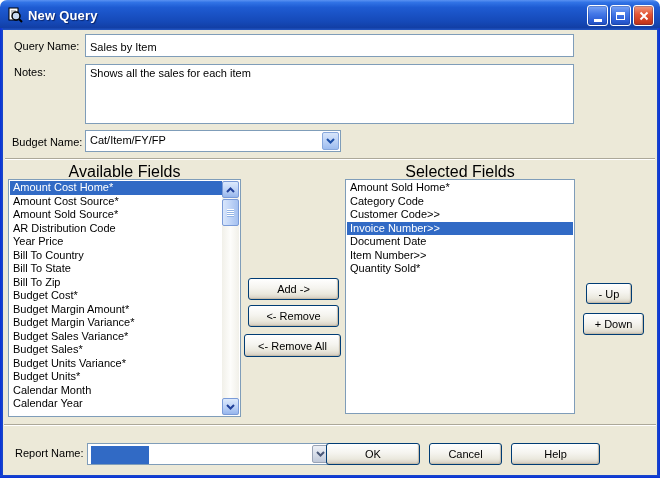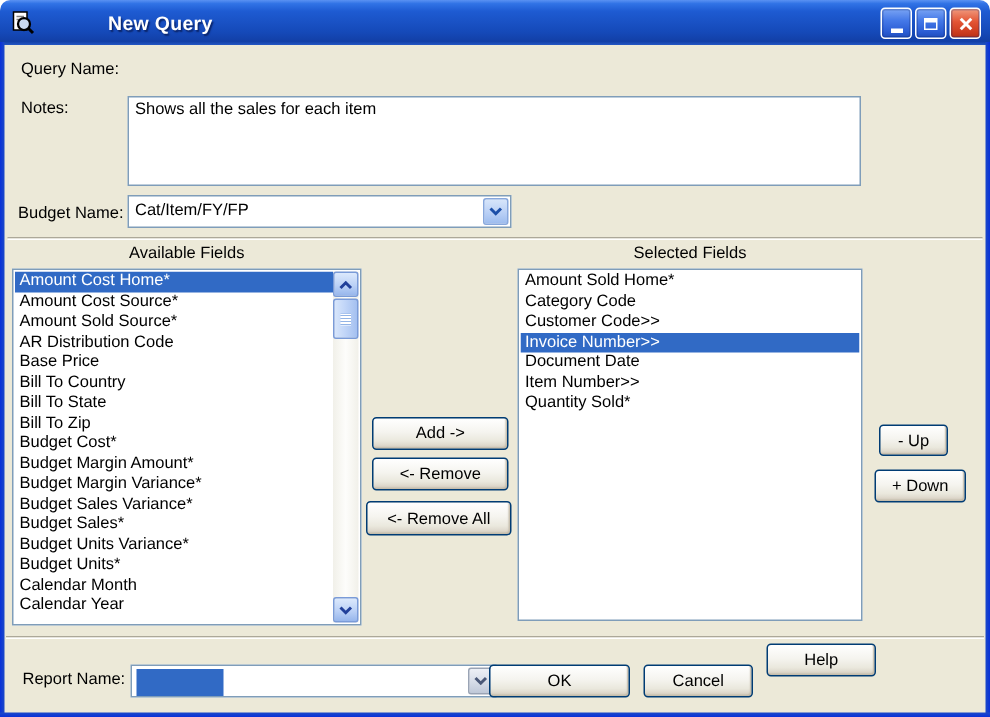--- a/index.html
+++ b/index.html
@@ -20,21 +20,21 @@
   }
   .frame-left  { left:0; top:28px; width:3px; bottom:0; }
   .frame-right { right:0; top:28px; width:3px; bottom:0; background:linear-gradient(90deg,#1C49C8,#0831D9); }
   .frame-bottom{ left:0; right:0; bottom:0; height:3px; background:linear-gradient(180deg,#1C49C8,#0831D9); }
 
   
   .titlebar {
     position:absolute; left:0; top:0; width:660px; height:30px;
     border-radius:7px 7px 0 0;
     background:linear-gradient(180deg,#5A92F2 0%, #3173E6 8%, #1E5BD2 25%, #1549B8 72%, #123FA6 92%, #2457C4 100%);
-    display:flex; align-items:center;gap:44px;
+    display:flex; align-items:center;
   }
   .title-icon { width:16px; height:16px; margin:0 5px 0 7px; flex:0 0 auto; }
   .title-text {
     color:#fff; font-weight:bold; font-size:13px;
     text-shadow:1px 1px 1px #0A246A; letter-spacing:0.2px;
   }
   .win-btns { position:absolute; right:6px; top:5px; display:flex; gap:2px; }
   .win-btn {
     width:21px; height:21px; border-radius:3px; border:1px solid #FFFFFF;
     display:flex; align-items:center; justify-content:center;
@@ -60,21 +60,21 @@
   .combo-value.hl { left:3px; top:2px; background:#316AC5; color:#fff; padding:18px 2px; }
   .combo-arrow {
     position:absolute; right:1px; top:1px; bottom:1px; width:17px; border-radius:2px;
     display:flex; align-items:center; justify-content:center;
   }
   .combo-arrow.blue { background:linear-gradient(180deg,#D7E5FA 0%,#BCD2F6 50%,#9DBCEF 100%); border:1px solid #87A7DC; }
   .combo-arrow.gray { background:linear-gradient(180deg,#EDF0F6 0%,#D8DEE9 50%,#BFC8D8 100%); border:1px solid #9AA4B5; }
 
   .groove { position:absolute; height:0; border-top:1px solid #ACA899; border-bottom:1px solid #FFFFFF; }
 
-  .list-header { position:absolute; font-size:11px; color:#000; text-align:center; }
+  .list-header { position:absolute; font-size:16px; color:#000; text-align:center; }
 
   .listbox {
     position:absolute; border:1px solid #7F9DB9; background:#fff; overflow:hidden;
   }
   .list-items { position:absolute; left:1px; top:1px; right:1px; bottom:1px; overflow:hidden; }
   .list-items.with-scroll { right:18px; }
   .list-item {
     font-size:11px; line-height:13.5px; height:13.5px;
     padding-left:3px; white-space:nowrap; color:#000;
   }
@@ -135,20 +135,21 @@
       </div>
       <div class="win-btn red">
         <svg width="10" height="10" viewBox="0 0 10 10">
           <path d="M1.5 1.5 L8.5 8.5 M8.5 1.5 L1.5 8.5" stroke="#FFFFFF" stroke-width="2" fill="none"></path>
         </svg>
       </div>
     </div>
   </div>
 
   <div class="lbl" style="left:14px; top:40px;">Query Name:</div>
+  <input class="xp-input" style="left: 85px; top: 34px; width: 489px; height: 23px;" value="Sales by Item">
 
   <div class="lbl" style="left:14px; top:66px;">Notes:</div>
   <textarea class="xp-textarea" style="left: 85px; top: 64px; width: 489px; height: 60px;">Shows all the sales for each item</textarea>
 
   <div class="lbl" style="left:12px; top:136px;">Budget Name:</div>
   <div class="xp-combo" style="left:85px; top:130px; width:256px; height:22px;">
     <span class="combo-value">Cat/Item/FY/FP</span>
     <div class="combo-arrow blue">
       <svg width="9" height="6" viewBox="0 0 9 6">
         <path d="M1 1 L4.5 4.5 L8 1" fill="none" stroke="#1C4FA8" stroke-width="2"></path>
@@ -160,21 +161,21 @@
 
   <div class="list-header" style="left:8px; top:163px; width:233px;">Available Fields</div>
   <div class="list-header" style="left:345px; top:163px; width:230px;">Selected Fields</div>
 
   <div class="listbox" style="left:8px; top:179px; width:233px; height:238px;">
     <div class="list-items with-scroll">
         <div class="list-item selected">Amount Cost Home*</div>
         <div class="list-item">Amount Cost Source*</div>
         <div class="list-item">Amount Sold Source*</div>
         <div class="list-item">AR Distribution Code</div>
-        <div class="list-item">Base Price</div>
+        <div class="list-item">Year Price</div>
         <div class="list-item">Bill To Country</div>
         <div class="list-item">Bill To State</div>
         <div class="list-item">Bill To Zip</div>
         <div class="list-item">Budget Cost*</div>
         <div class="list-item">Budget Margin Amount*</div>
         <div class="list-item">Budget Margin Variance*</div>
         <div class="list-item">Budget Sales Variance*</div>
         <div class="list-item">Budget Sales*</div>
         <div class="list-item">Budget Units Variance*</div>
         <div class="list-item">Budget Units*</div>
@@ -222,18 +223,18 @@
     <span class="combo-value hl">CatItem.rpt</span>
     <div class="combo-arrow gray">
       <svg width="9" height="6" viewBox="0 0 9 6">
         <path d="M1 1 L4.5 4.5 L8 1" fill="none" stroke="#4A5878" stroke-width="2"></path>
       </svg>
     </div>
   </div>
 
   <button class="xpbtn" style="left:326px; top:443px; width:94px; height:22px;">OK</button>
   <button class="xpbtn" style="left:429px; top:443px; width:73px; height:22px;">Cancel</button>
-  <button class="xpbtn" style="left:511px; top:429px; width:73px; height:22px;">Help</button>
+  <button class="xpbtn" style="left:511px; top:443px; width:89px; height:22px;">Help</button>
 
   <div class="frame-left"></div>
   <div class="frame-right"></div>
   <div class="frame-bottom"></div>
 </div>
 
 </body></html>

